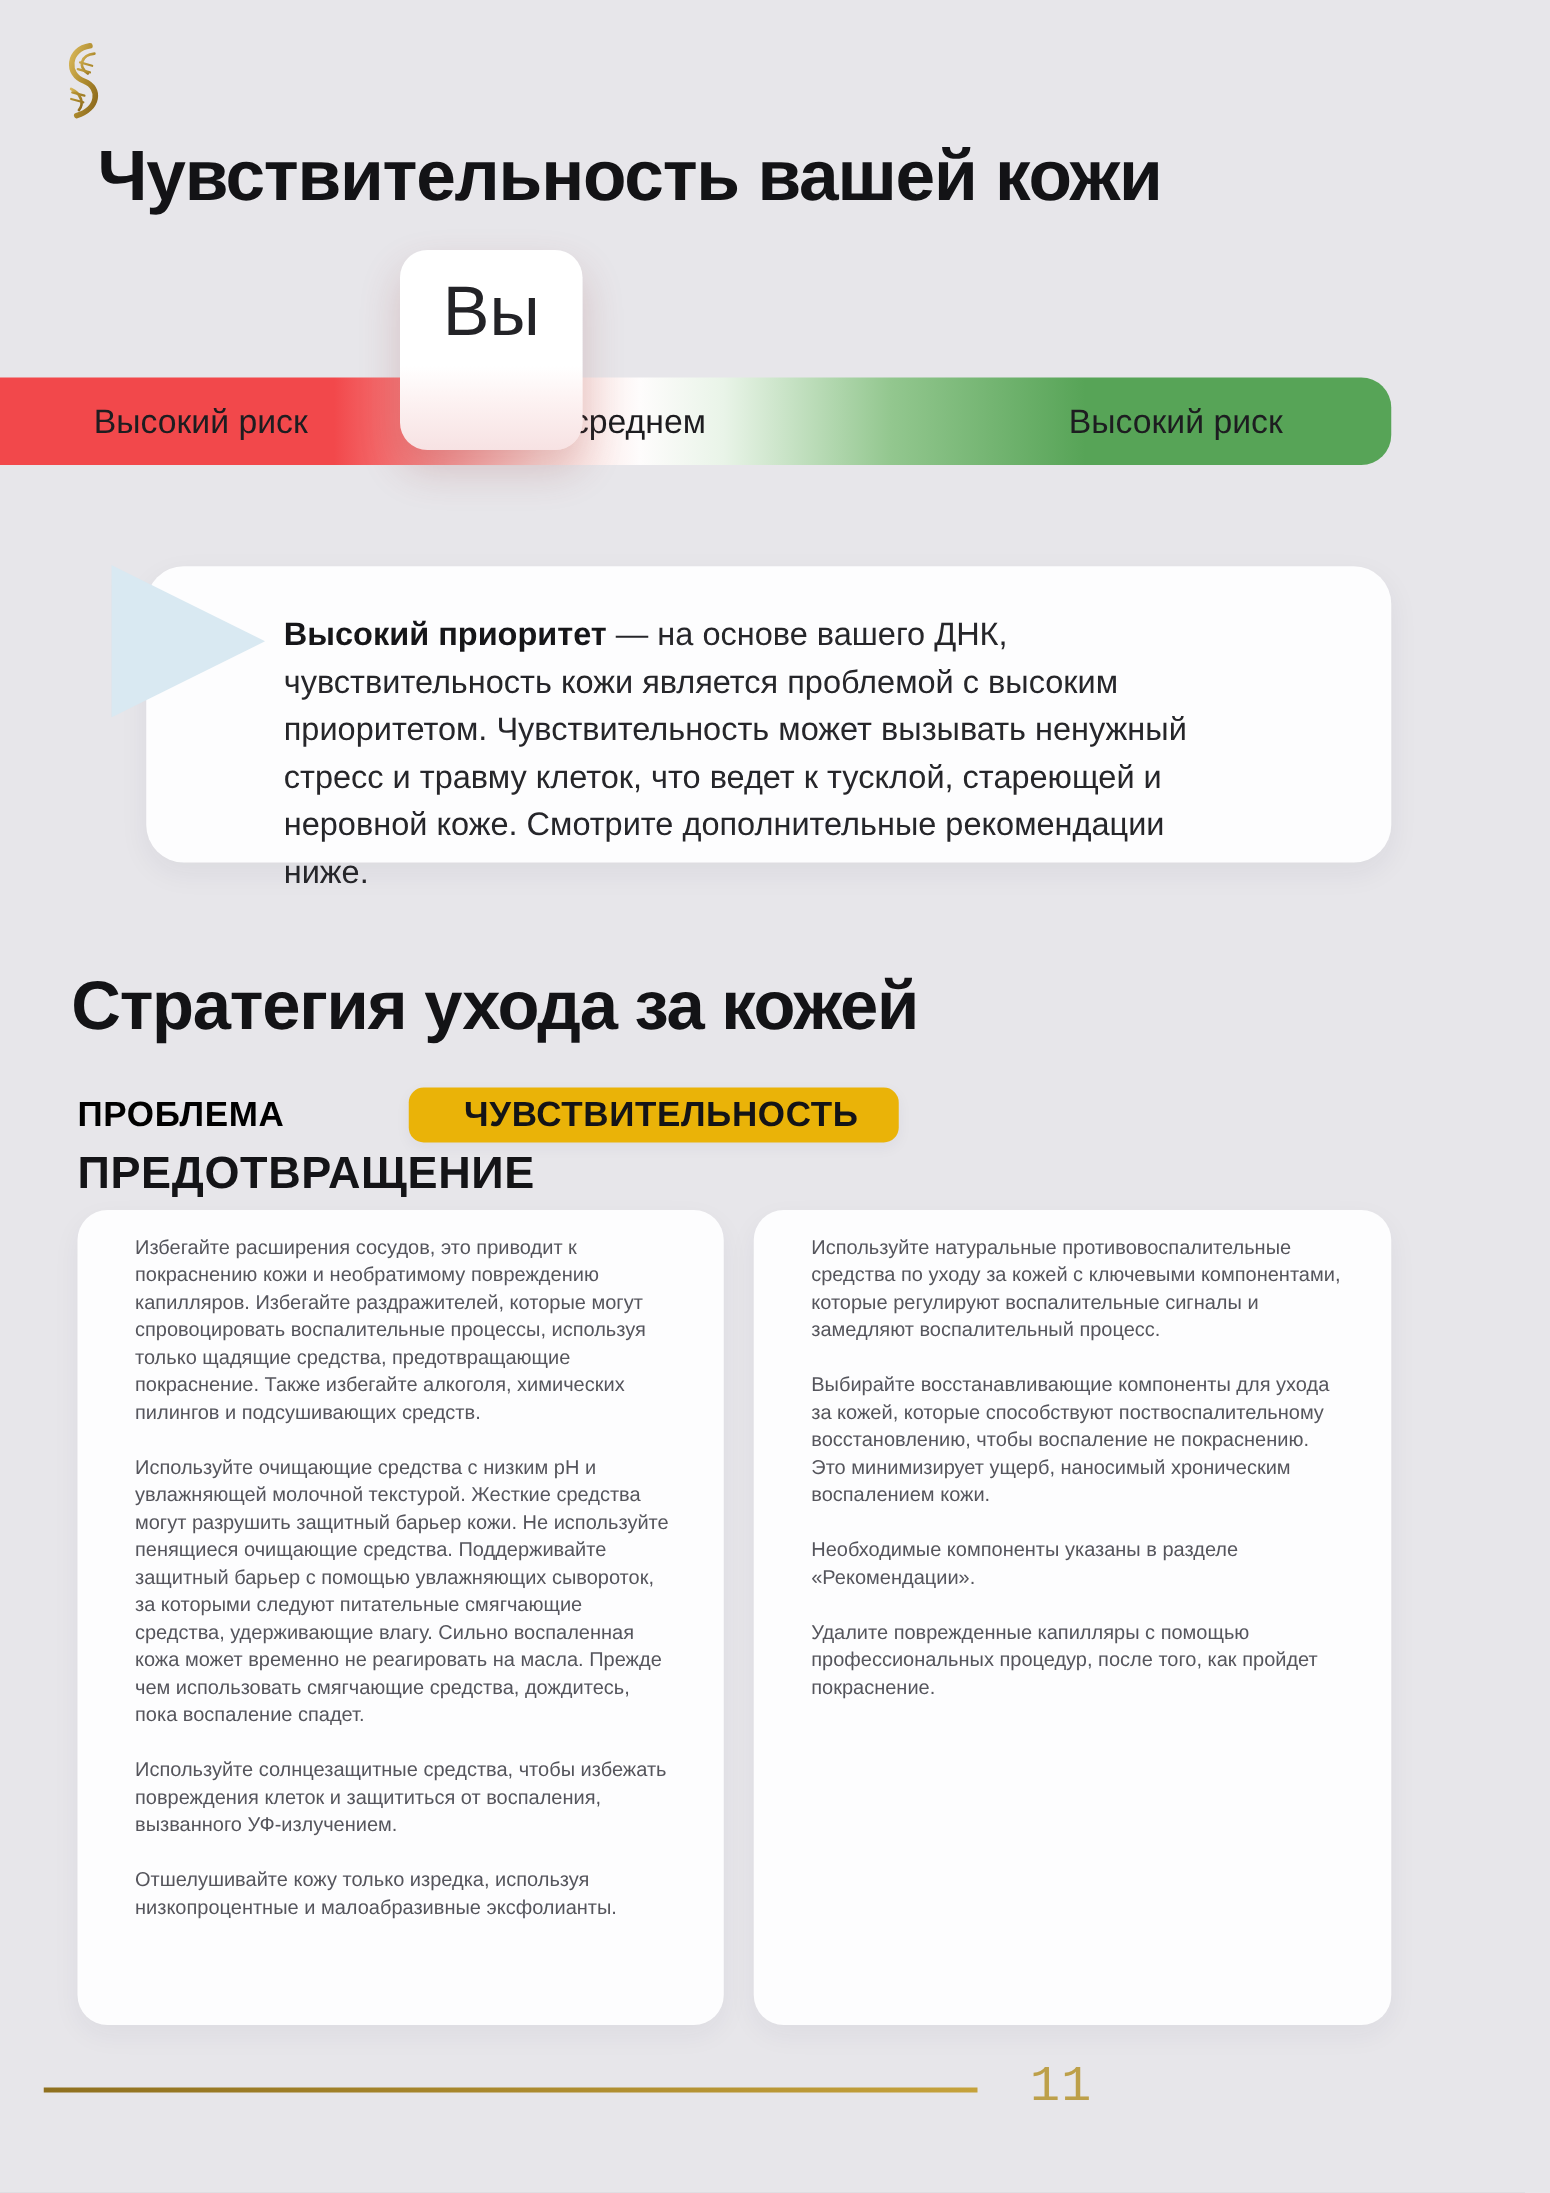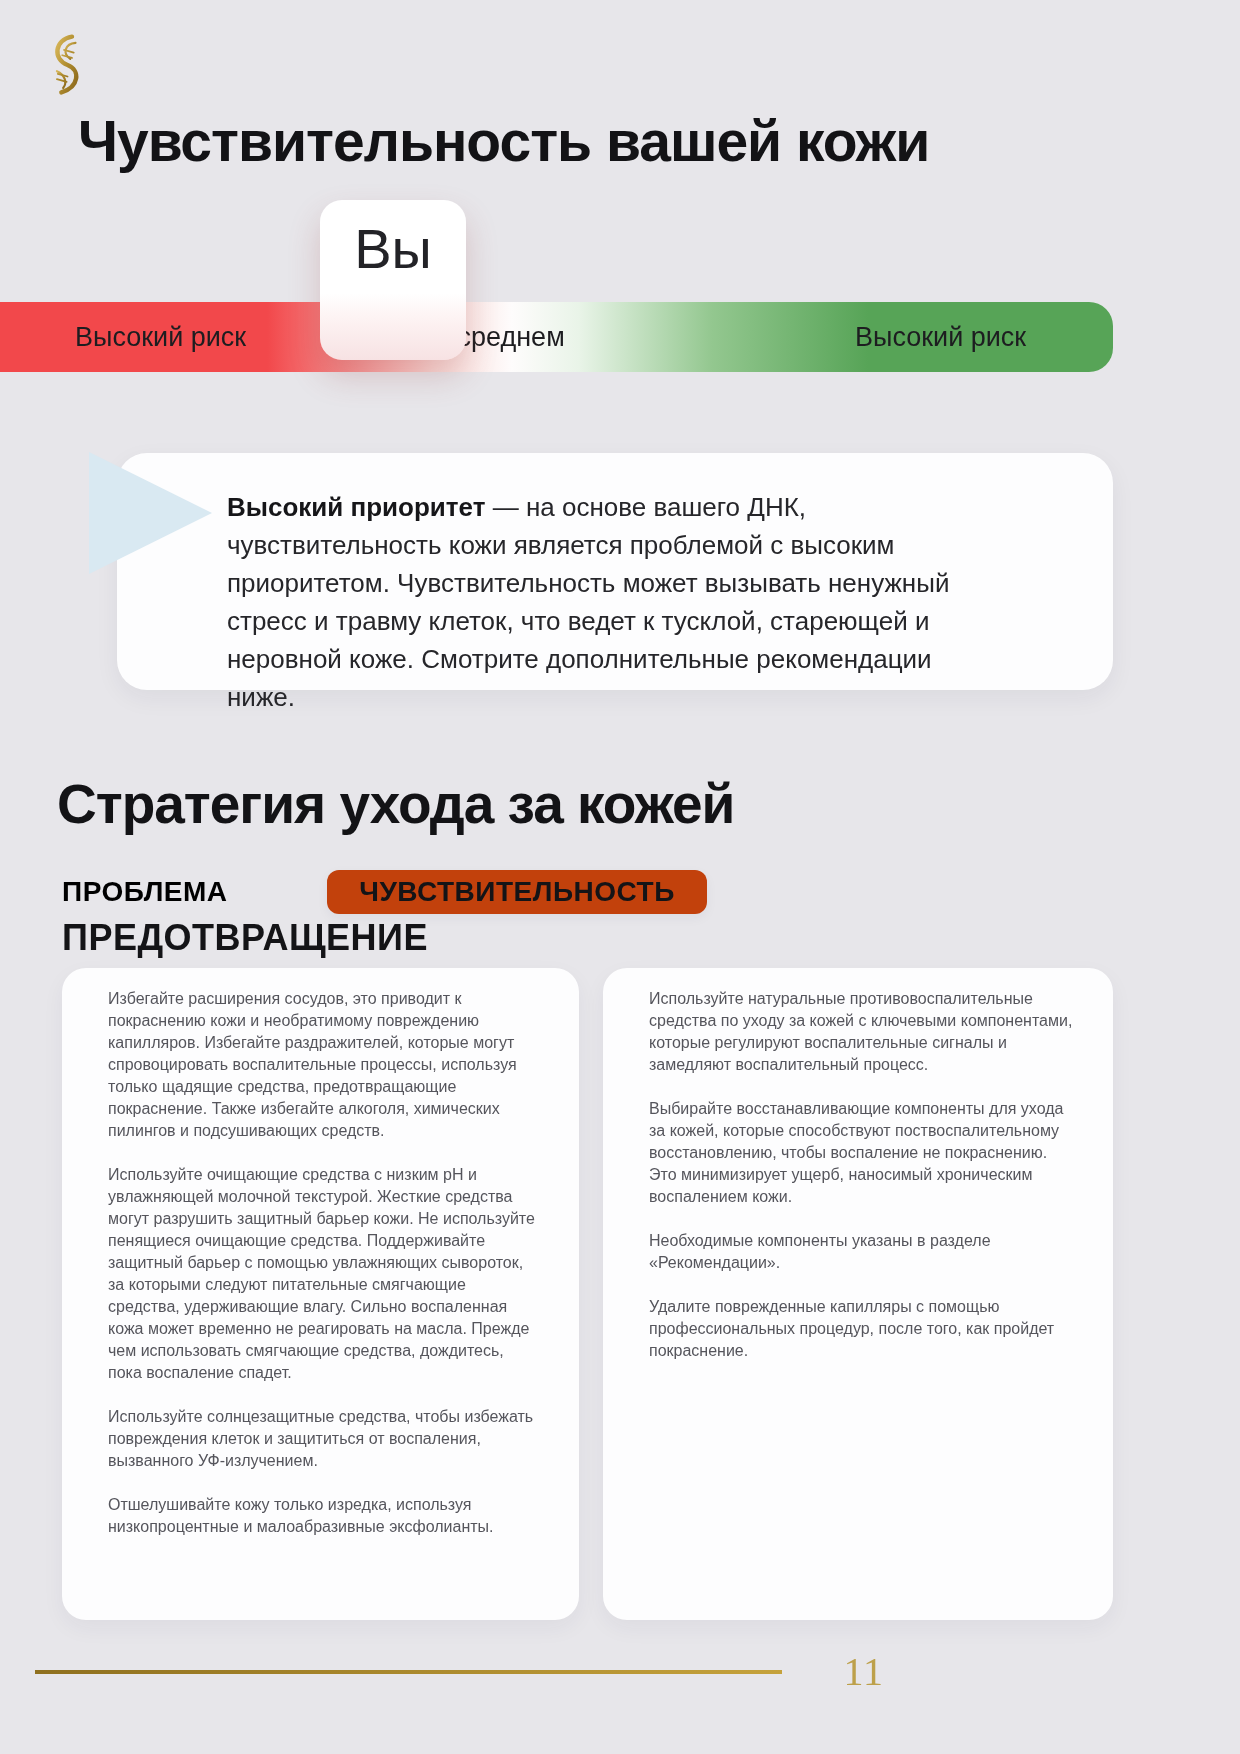--- a/index.html
+++ b/index.html
@@ -68,23 +68,24 @@
   h2.section-title{
     position:absolute;left:57px;top:772px;margin:0;
     font-size:55px;font-weight:800;letter-spacing:-1px;color:#131316;
   }
   .problem-label{
     position:absolute;left:62px;top:870px;height:44px;line-height:44px;
     font-size:28px;font-weight:800;letter-spacing:.5px;color:#000000;
   }
   .problem-pill{
     position:absolute;left:327px;top:870px;width:380px;height:44px;line-height:44px;
-    background:#c2410c;border-radius:12px;text-align:center;
+    background:#eab308;border-radius:12px;text-align:center;
     font-size:28px;font-weight:800;letter-spacing:.5px;color:#141417;
     box-shadow:0 4px 12px rgba(40,40,70,.05);
+    padding-left:12px;
   }
   .col-header{
     position:absolute;top:920px;height:36px;line-height:36px;
     font-size:36px;font-weight:800;letter-spacing:.5px;color:#141417;
   }
   .col-header.prevention{left:62px;}
   .col-header.recovery{left:602px;}
 
   .strategy-card{
     position:absolute;top:968px;height:652px;background:#fdfdfe;border-radius:24px;
@@ -96,22 +97,22 @@
   .strategy-card.right{left:603px;width:510px;}
   .strategy-card p{margin:0 0 22px 0;}
   .strategy-card p:last-child{margin-bottom:0;}
 
   
   .footer-rule{
     position:absolute;left:35px;top:1670px;width:747px;height:4px;
     background:linear-gradient(90deg,#8f701f,#c5a23c);
   }
   .page-number{
-    position:absolute;left:824px;top:1648px;width:60px;text-align:right;
-    font-family:Liberation Serif, serif;
+    position:absolute;left:824px;top:1648px;width:60px;text-align:left;
+    font-family:Liberation Mono, monospace;
     font-size:40px;font-weight:400;color:#bda04a;letter-spacing:1px;
   }
 </style>
 </head>
 <body>
 
 <div class="page">
 
   <svg class="logo" viewBox="0 0 40 70" aria-hidden="true">
     <defs>

